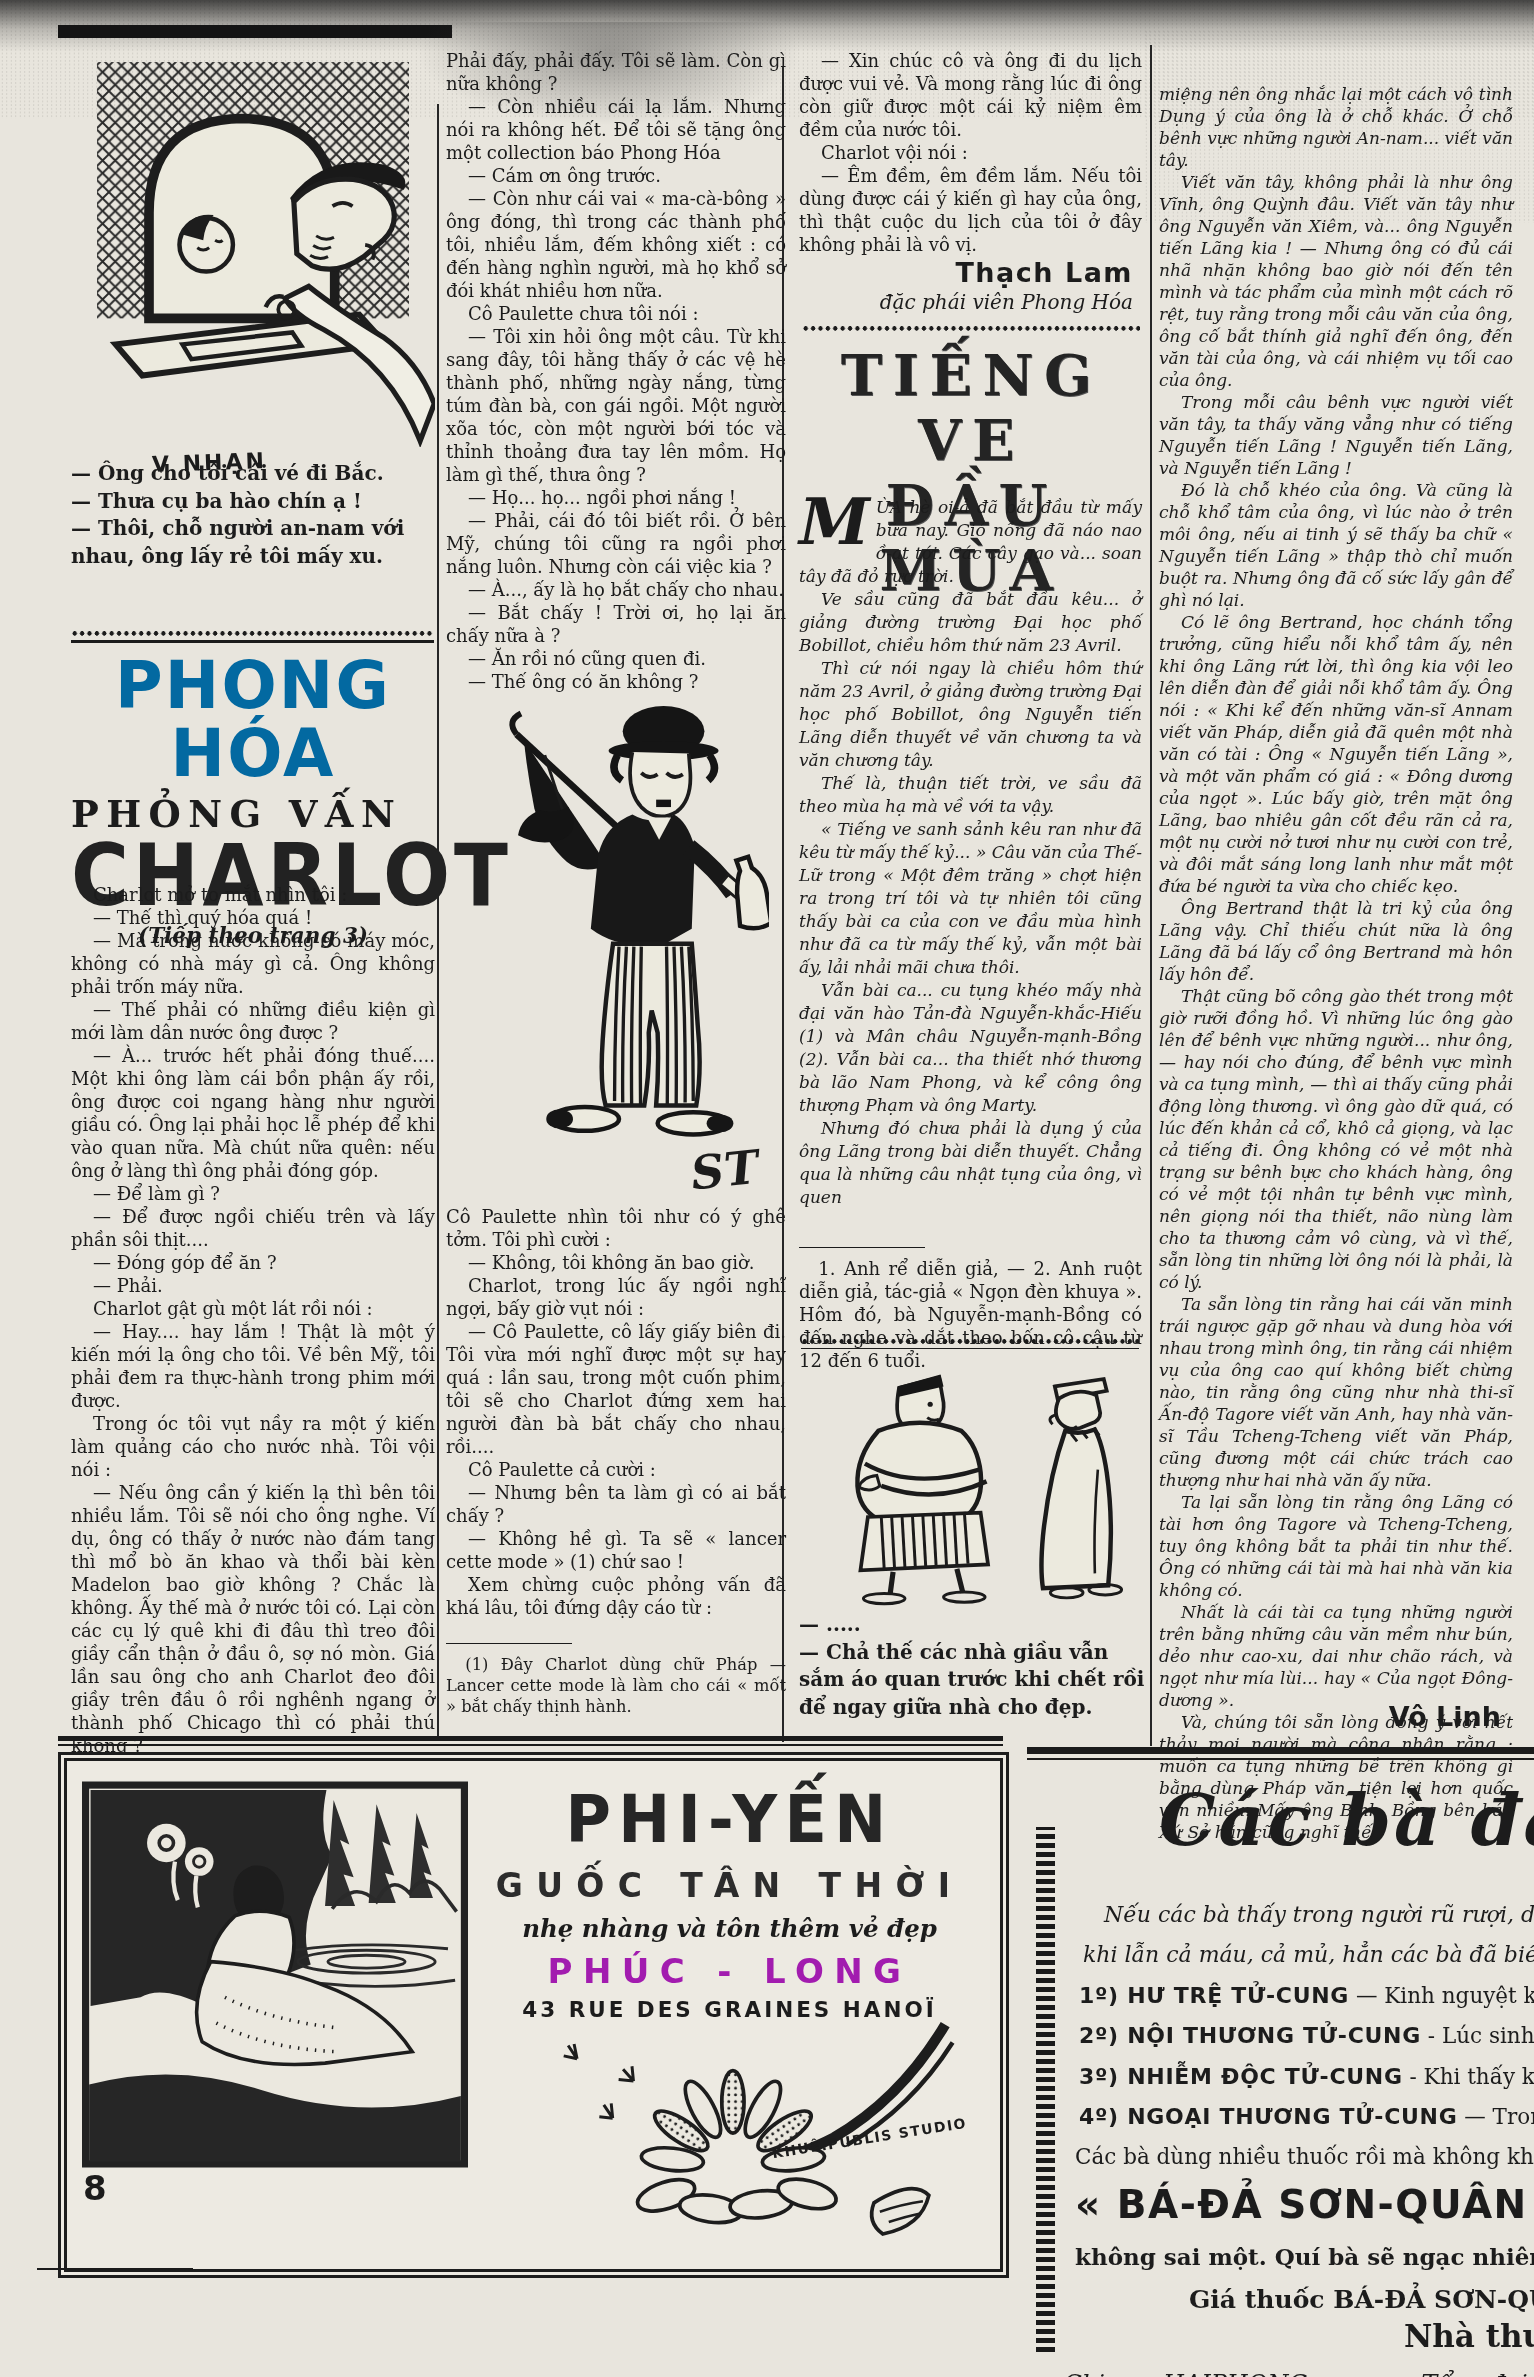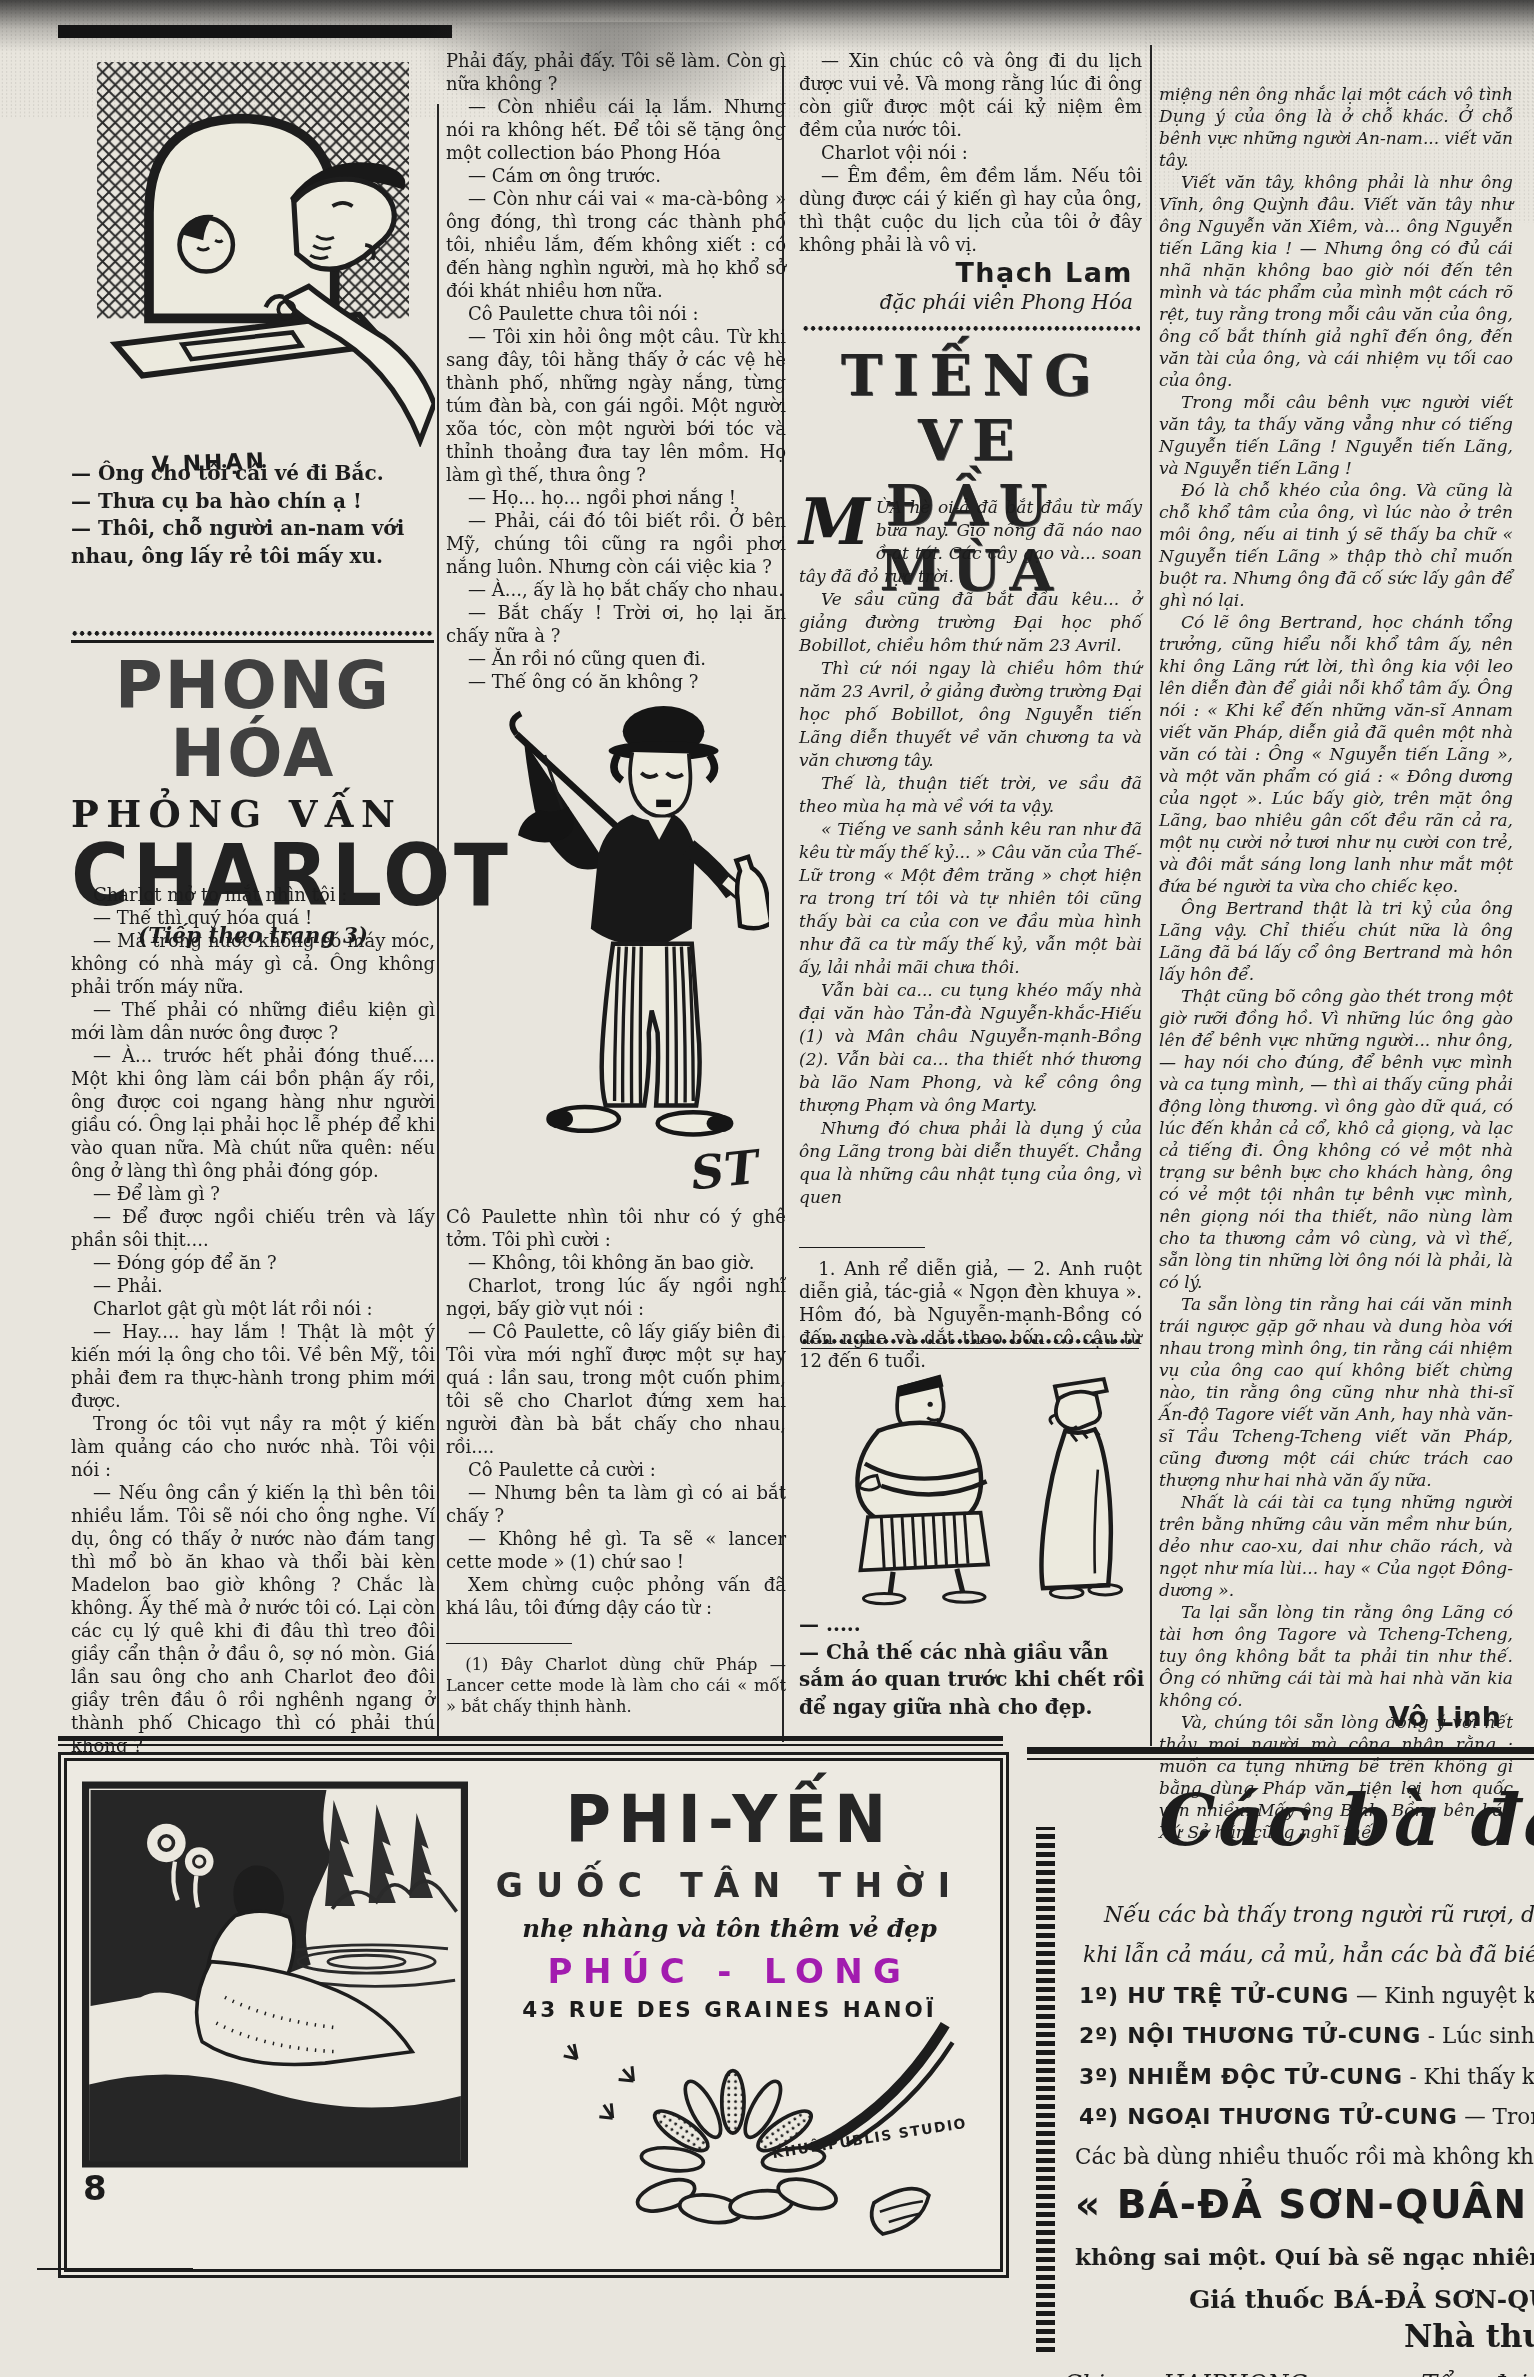--- a/index.html
+++ b/index.html
@@ -22,21 +22,21 @@
   .body-it{font-style:italic;}
   .caption p{margin:0;font-weight:700;font-size:20px;line-height:27.5px;text-indent:0;text-align:left;}
   .wavy{height:8.2px;background:radial-gradient(circle at 3.7px 4.5px,#1b1b1b 2.1px,rgba(0,0,0,0) 2.5px);
         background-size:7.4px 8.2px;background-repeat:repeat-x;}
   .rule{border-top:3px solid #1b1b1b;height:0;}
   .thinrule{border-top:1.5px solid #1b1b1b;height:0;}
   .footnote{font-size:16.3px;line-height:21px;}
   .footnote p{margin:0;text-align:justify;text-indent:19.3px;}
   
   .kicker{font-family:"DejaVu Sans","Liberation Sans",sans-serif;font-weight:800;font-size:65px;
-          letter-spacing:2.2px;text-align:center;line-height:68px;color:#404040;}
+          letter-spacing:2.2px;text-align:center;line-height:68px;color:#0369a1;}
   .kicker2{font-weight:800;font-size:37px;letter-spacing:7.4px;line-height:43px;margin-top:4.5px;}
   .title-charlot{font-family:"DejaVu Sans","Liberation Sans",sans-serif;font-weight:900;font-size:79px;
           letter-spacing:3.7px;text-align:center;line-height:80px;transform:scaleY(1.08);color:#222;}
   .subtitle{font-style:italic;font-weight:700;font-size:21.5px;text-align:center;margin-top:7.4px;}
   .byline{text-align:right;}
   .byline .name{font-family:"DejaVu Sans","Liberation Sans",sans-serif;font-weight:800;font-size:27px;letter-spacing:1.5px;}
   .byline .role{font-style:italic;font-size:20px;margin-top:1.5px;}
   .tv-title{font-weight:800;font-size:56px;letter-spacing:10.4px;text-align:center;line-height:65px;
             font-family:"DejaVu Serif",serif;color:#242424;text-shadow:0.7px 0.7px 0 #555;}
   .dropcap{float:left;font-weight:800;font-size:64px;line-height:52px;padding-right:6px;}
@@ -278,22 +278,22 @@
 
   <div class="col body-it" style="position:absolute;left:1159px;top:83px;width:354px;font-size:17px;line-height:22px">
     <p class="noind">miệng nên ông nhắc lại một cách vô tình Dụng ý của ông là ở chỗ khác. Ở chỗ bênh vực những người An-nam... viết văn tây.</p>
     <p>Viết văn tây, không phải là như ông Vĩnh, ông Quỳnh đâu. Viết văn tây như ông Nguyễn văn Xiêm, và... ông Nguyễn tiến Lãng kia ! — Nhưng ông có đủ cái nhã nhặn không bao giờ nói đến tên mình và tác phẩm của mình một cách rõ rệt, tuy rằng trong mỗi câu văn của ông, ông cố bắt thính giả nghĩ đến ông, đến văn tài của ông, và cái nhiệm vụ tối cao của ông.</p>
     <p>Trong mỗi câu bênh vực người viết văn tây, ta thấy văng vẳng như có tiếng Nguyễn tiến Lãng ! Nguyễn tiến Lãng, và Nguyễn tiến Lãng !</p>
     <p>Đó là chỗ khéo của ông. Và cũng là chỗ khổ tâm của ông, vì lúc nào ở trên môi ông, nếu ai tinh ý sẽ thấy ba chữ « Nguyễn tiến Lãng » thập thò chỉ muốn buột ra. Nhưng ông đã cố sức lấy gân để ghì nó lại.</p>
     <p>Có lẽ ông Bertrand, học chánh tổng trưởng, cũng hiểu nỗi khổ tâm ấy, nên khi ông Lãng rứt lời, thì ông kia vội leo lên diễn đàn để giải nỗi khổ tâm ấy. Ông nói : « Khi kể đến những văn-sĩ Annam viết văn Pháp, diễn giả đã quên một nhà văn có tài : Ông « Nguyễn tiến Lãng », và một văn phẩm có giá : « Đông dương của ngọt ». Lúc bấy giờ, trên mặt ông Lãng, bao nhiêu gân cốt đều rãn cả ra, một nụ cười nở tươi như nụ cười con trẻ, và đôi mắt sáng long lanh như mắt một đứa bé người ta vừa cho chiếc kẹo.</p>
     <p>Ông Bertrand thật là tri kỷ của ông Lãng vậy. Chỉ thiếu chút nữa là ông Lãng đã bá lấy cổ ông Bertrand mà hôn lấy hôn để.</p>
     <p>Thật cũng bõ công gào thét trong một giờ rưỡi đồng hồ. Vì những lúc ông gào lên để bênh vực những người... như ông, — hay nói cho đúng, để bênh vực mình và ca tụng mình, — thì ai thấy cũng phải động lòng thương. vì ông gào dữ quá, có lúc đến khản cả cổ, khô cả giọng, và lạc cả tiếng đi. Ông không có vẻ một nhà trạng sư bênh bực cho khách hàng, ông có vẻ một tội nhân tự bênh vực mình, nên giọng nói tha thiết, não nùng làm cho ta thương cảm vô cùng, và vì thế, sẵn lòng tin những lời ông nói là phải, là có lý.</p>
     <p>Ta sẵn lòng tin rằng hai cái văn minh trái ngược gặp gỡ nhau và dung hòa với nhau trong mình ông, tin rằng cái nhiệm vụ của ông cao quí không biết chừng nào, tin rằng ông cũng như nhà thi-sĩ Ấn-độ Tagore viết văn Anh, hay nhà văn-sĩ Tầu Tcheng-Tcheng viết văn Pháp, cũng đương một cái chức trách cao thượng như hai nhà văn ấy nữa.</p>
+    <p>Ta lại sẵn lòng tin rằng ông Lãng có tài hơn ông Tagore và Tcheng-Tcheng, tuy ông không bắt ta phải tin như thế. Ông có những cái tài mà hai nhà văn kia không có.</p>
     <p>Nhất là cái tài ca tụng những người trên bằng những câu văn mềm như bún, dẻo như cao-xu, dai như chão rách, và ngọt như mía lùi... hay « Của ngọt Đông-dương ».</p>
-    <p>Ta lại sẵn lòng tin rằng ông Lãng có tài hơn ông Tagore và Tcheng-Tcheng, tuy ông không bắt ta phải tin như thế. Ông có những cái tài mà hai nhà văn kia không có.</p>
     <p>Và, chúng tôi sẵn lòng đồng ý với hết thảy mọi người mà công nhận rằng : muốn ca tụng những bề trên không gì bằng dùng Pháp văn, tiện lợi hơn quốc văn nhiều. Mấy ông Bình, Bồng bên báo Xứ Sở hẳn cũng nghĩ thế.</p>
   </div>
   <div style="position:absolute;left:1159px;top:1701px;width:342px;text-align:right;font-family:'DejaVu Sans',sans-serif;font-weight:800;font-size:27px">Vô Linh</div>
 
   <div class="hrule-thick" style="left:58px;top:1736px;width:945px;height:5.2px"></div>
   <div class="hrule-thin" style="left:58px;top:1744px;width:945px"></div>
   <div class="hrule-thick" style="left:1027px;top:1747px;width:508px"></div>
   <div class="hrule-thin" style="left:1027px;top:1758px;width:508px"></div>
 
   <div class="adbox">

